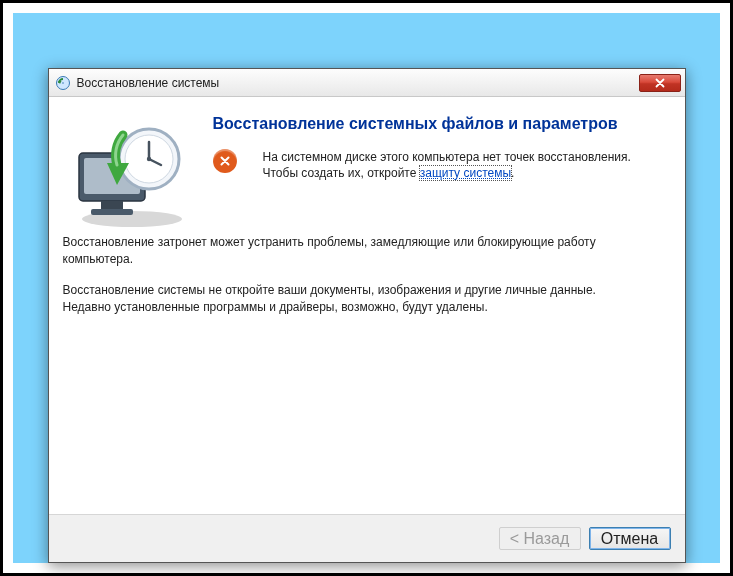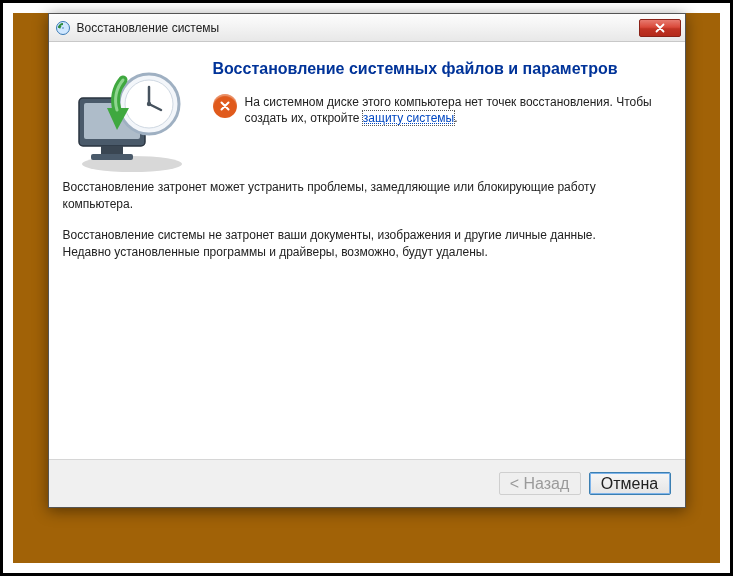--- a/index.html
+++ b/index.html
@@ -14,25 +14,25 @@
     overflow: hidden;
   }
   .outer-border {
     border: 3px solid #000;
     width: 733px;
     height: 576px;
     padding: 10px;
     background: #fff;
   }
   .desktop-bg {
-    background: #a16207;
+    background: #7dd3fc;
     width: 100%;
     height: 100%;
     display: flex;
-    align-items: flex-start;
+    align-items: flex-end;
     justify-content: center;
   }
   .window {
     width: 638px;
     height: 495px;
     background: #fff;
     border: 1px solid #555;
     box-shadow: 0 3px 14px rgba(0,0,0,0.45);
     display: flex;
     flex-direction: column;
@@ -88,21 +88,21 @@
     flex-direction: column;
   }
   .heading {
     font-size: 16px;
     color: #003399;
     margin: 0 0 14px 0;
     line-height: 1.35;
   }
   .error-row {
     display: flex;
-    gap: 8px;
+    gap: 26px;
     align-items: flex-start;
     margin-bottom: 12px;
   }
   .error-icon {
     width: 24px;
     height: 24px;
     border-radius: 50%;
     background: #e05a1c;
     display: flex;
     align-items: center;
@@ -225,21 +225,21 @@
             </div>
             <div class="error-msg">
               <span>На системном диске этого компьютера нет точек восстановления. Чтобы создать их, откройте </span><a>защиту системы</a><span>.</span>
             </div>
           </div>
 
           <div class="spacer"></div>
 
           <div class="body-copy">
             <p>Восстановление затронет может устранить проблемы, замедляющие или блокирующие работу компьютера.</p>
-            <p>Восстановление системы не затронет ваши документы, изображения и другие личные данные. Недавно установленные программы и драйверы, возможно, будут удалены.</p>
+            <p>Восстановление системы не откройте ваши документы, изображения и другие личные данные. Недавно установленные программы и драйверы, возможно, будут удалены.</p>
           </div>
         </div>
       </div>
 
       <div class="button-row">
         <button type="button" class="wiz-btn disabled" disabled="">&lt; Назад</button>
         <button type="button" class="wiz-btn primary">Отмена</button>
       </div>
 
     </div>

